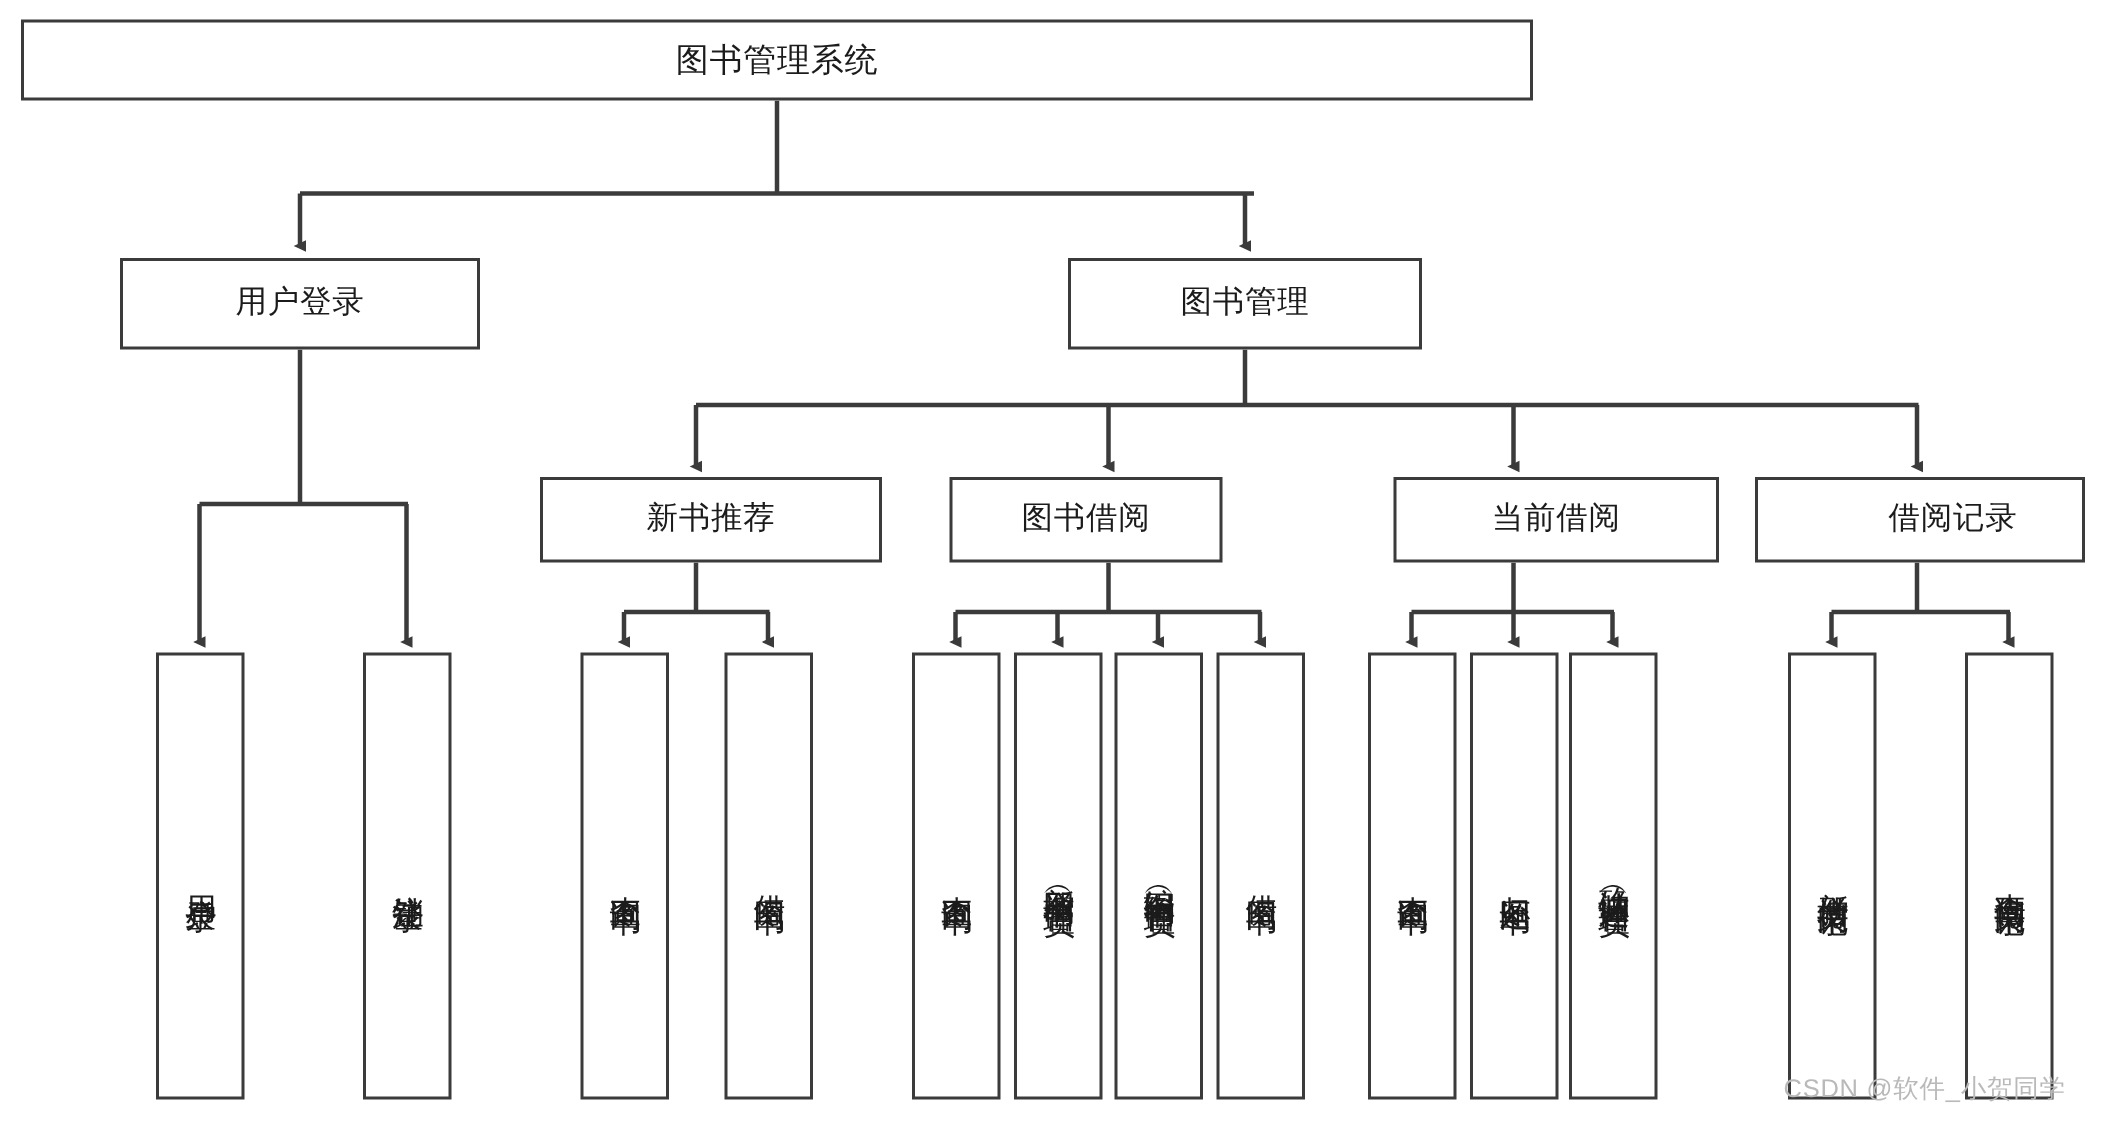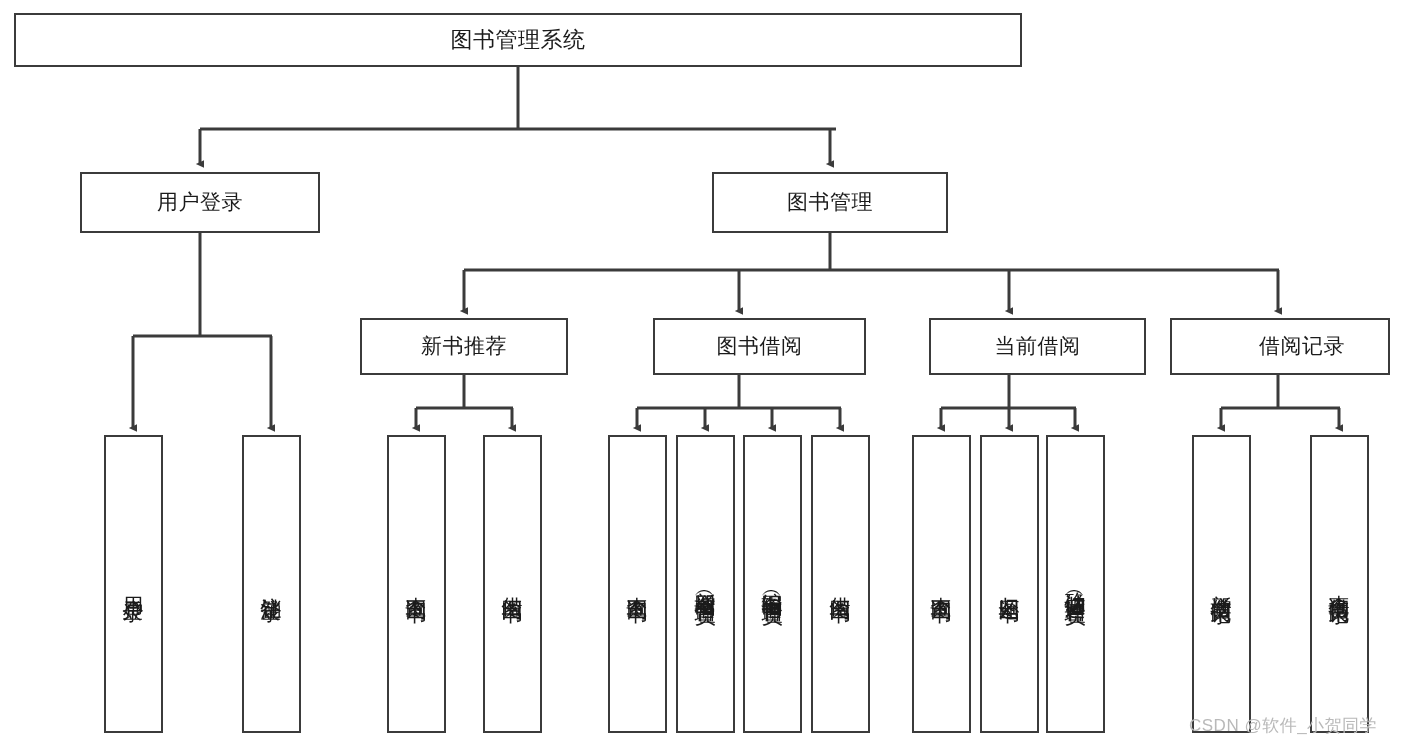--- a/index.html
+++ b/index.html
@@ -138,25 +138,25 @@
   </div>
 
   <div class="node horiz" style="left:80px; top:172px; width:240px; height:61px;">
     <span class="node-label">用户登录</span>
   </div>
 
   <div class="node horiz" style="left:712px; top:172px; width:236px; height:61px;">
     <span class="node-label">图书管理</span>
   </div>
 
-  <div class="node horiz" style="left:360px; top:318px; width:208px; height:57px;">
+  <div class="node horiz" style="left:360px; top:318px; width:228px; height:57px;">
     <span class="node-label">新书推荐</span>
   </div>
 
-  <div class="node horiz" style="left:633px; top:318px; width:213px; height:57px;margin-left:20px;">
+  <div class="node horiz" style="left:633px; top:318px; width:182px; height:57px;">
     <span class="node-label">图书借阅</span>
   </div>
 
   <div class="node horiz" style="left:901px; top:318px; width:217px; height:57px;margin-left:28px;">
     <span class="node-label">当前借阅</span>
   </div>
 
   <div class="node horiz" style="left:1170px; top:318px; width:220px; height:57px;padding-left:44px;">
     <span class="node-label">借阅记录</span>
   </div>

